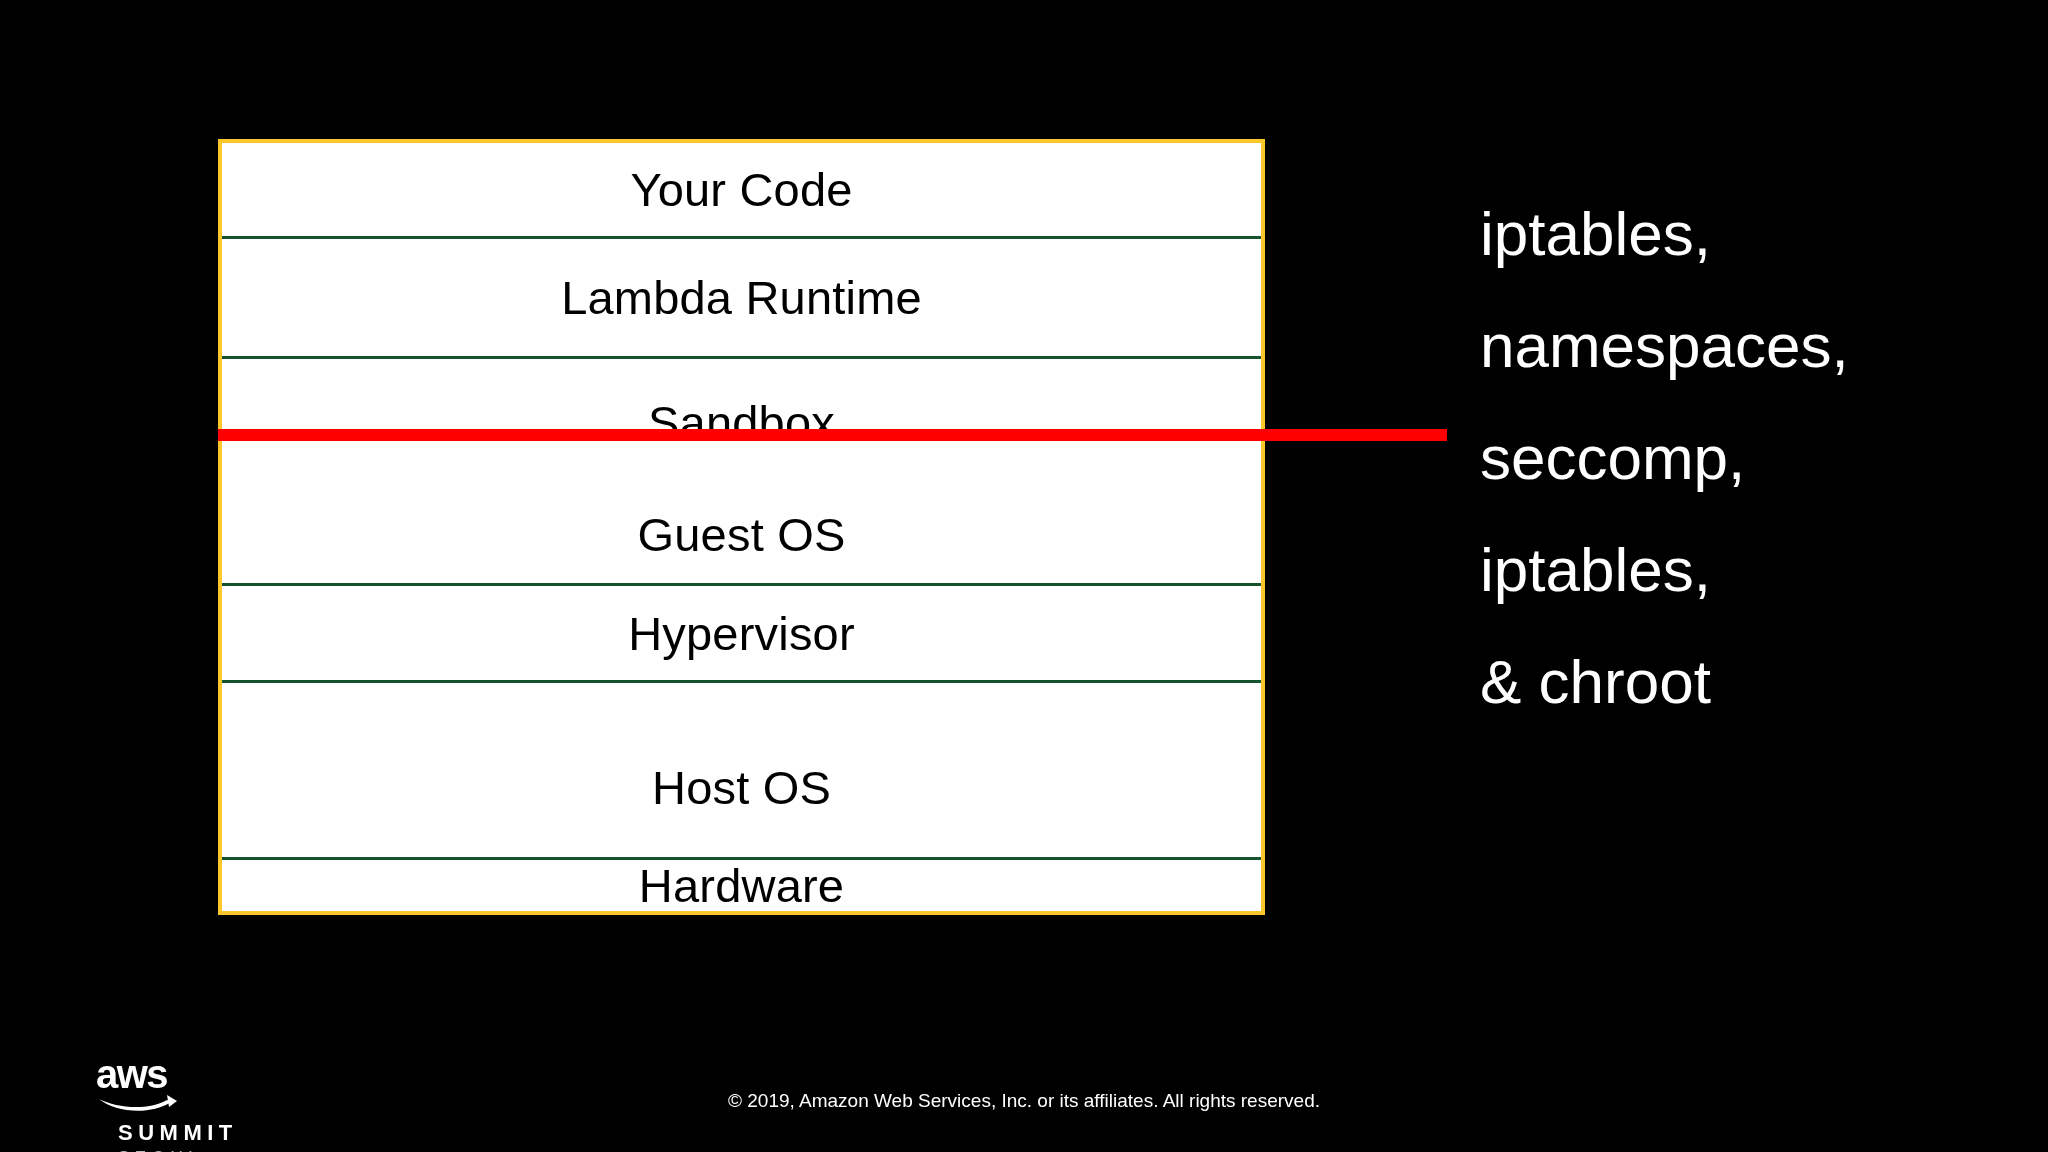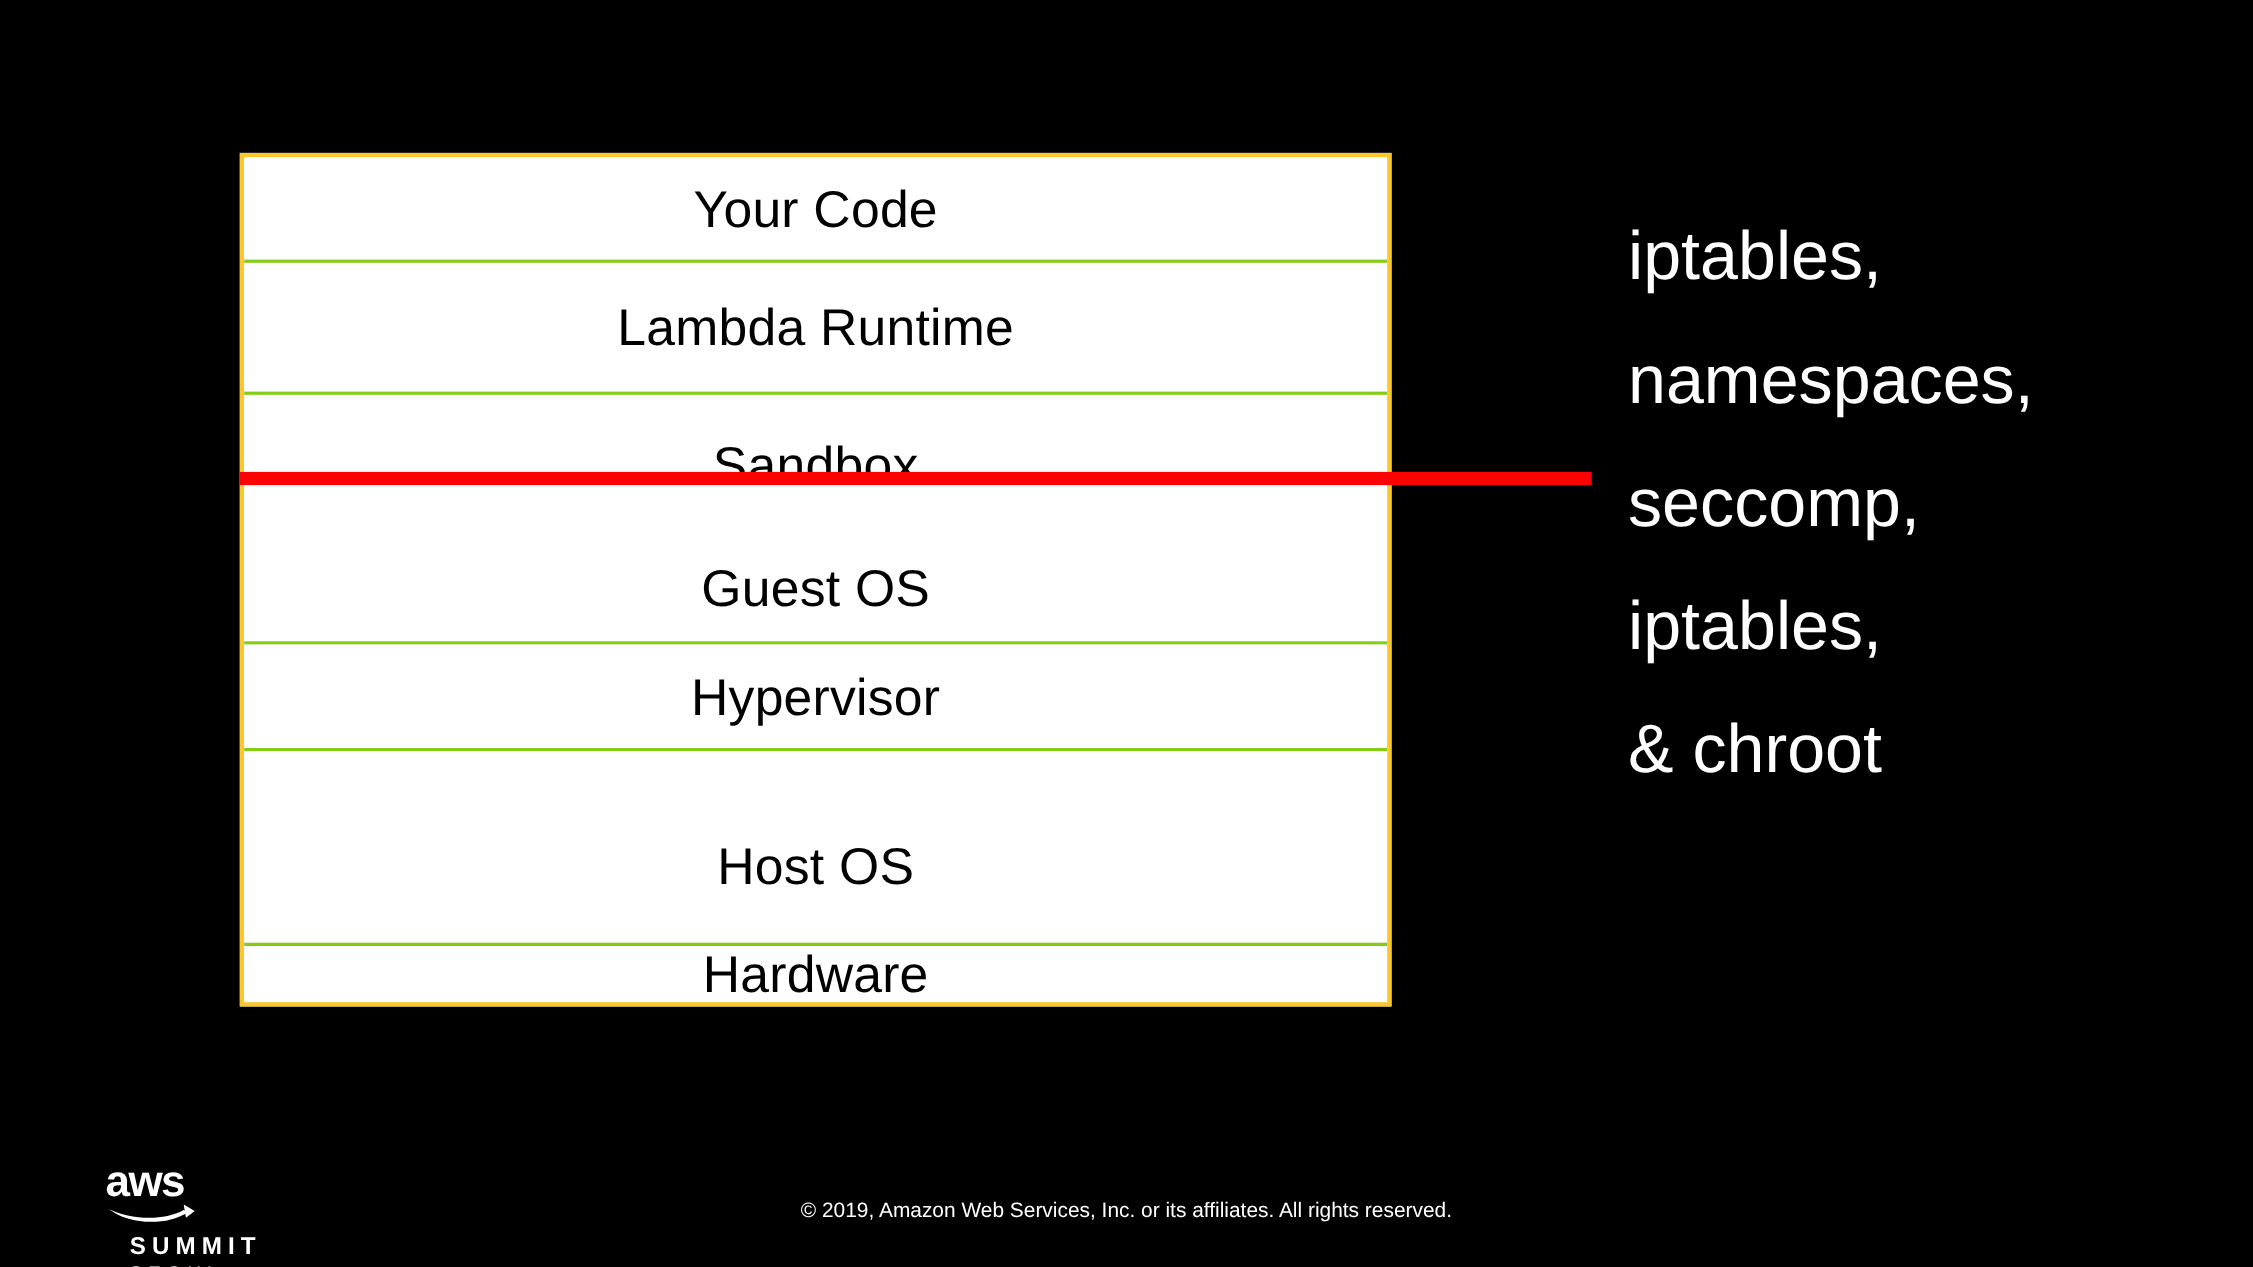--- a/index.html
+++ b/index.html
@@ -28,21 +28,21 @@
     border: 4px solid #FCC72B;
     background: #FFFFFF;
     display: flex;
     flex-direction: column;
   }
 
   .layer {
     position: relative;
     box-sizing: border-box;
     background: #FFFFFF;
-    border-bottom: 3px solid #84cc16;
+    border-bottom: 3px solid #14532d;
     display: flex;
     align-items: center;
     justify-content: center;
   }
   .layer:last-child {
     border-bottom: none;
   }
 
   .layer-label {
     font-size: 47px;

